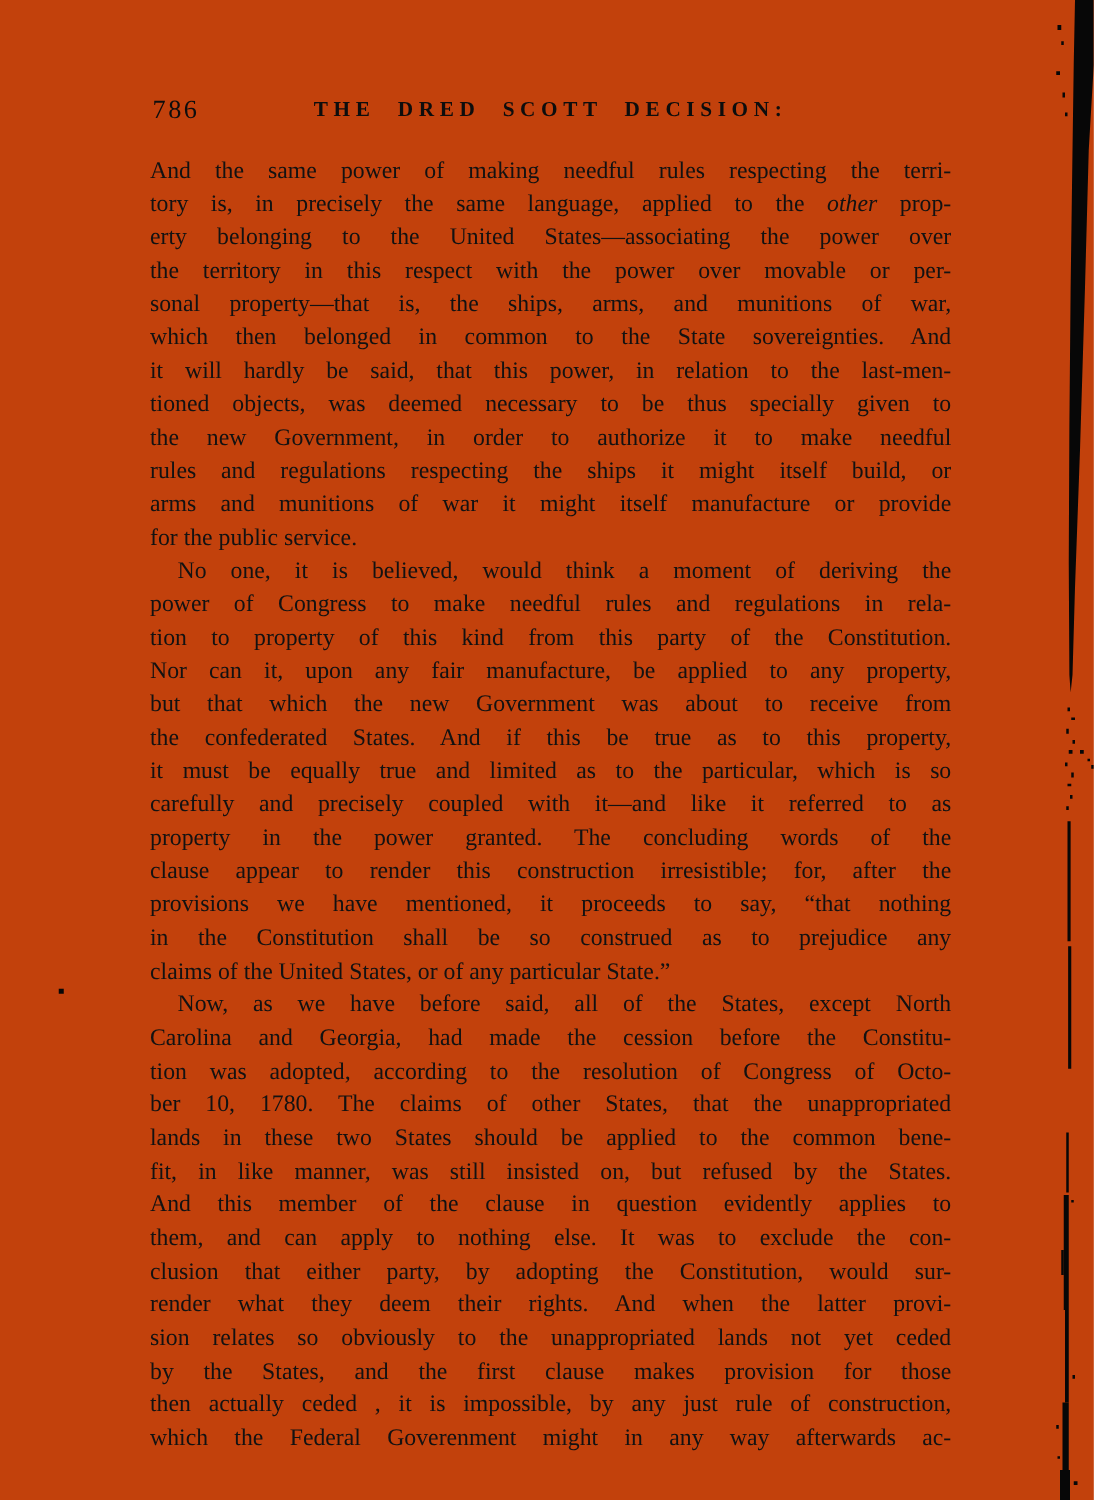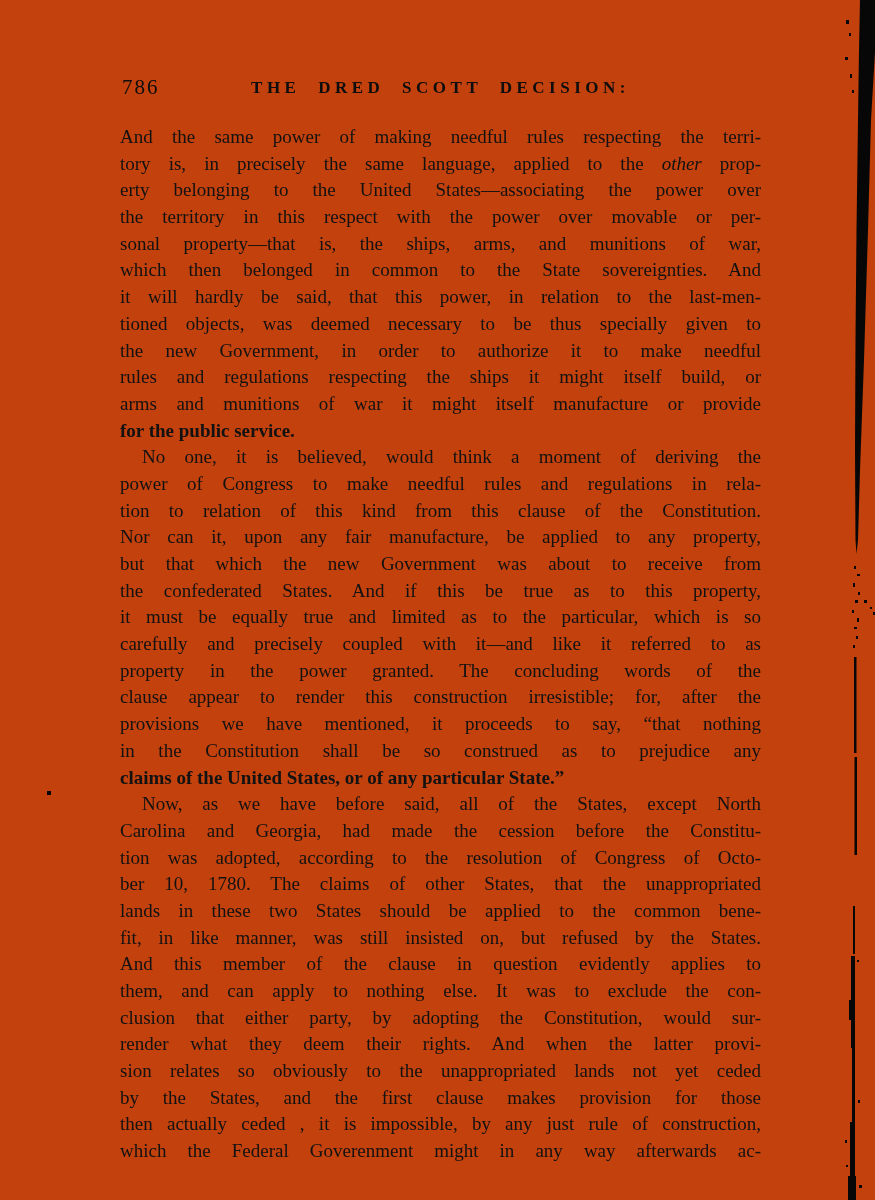--- a/index.html
+++ b/index.html
@@ -38,21 +38,21 @@
     line-height: 26.7px;
     height: 26.7px;
     color: #121212;
     text-align: justify;
     text-align-last: justify;
     text-justify: inter-word;
     overflow: visible;
     white-space: normal;
   }
   .line.indent { text-indent: 22px; }
-  .line.flush { text-align-last: left; font-weight: bold; }
+  .line.flush { text-align-last: left; }
   .line .it { font-style: italic; }
   
   .artifacts { position: absolute; inset: 0; pointer-events: none; }
   .artifacts path, .artifacts rect { fill: #070707; }
 </style>
 </head>
 <body>
 
 <div class="page">
 
@@ -112,21 +112,21 @@
       <div class="line"><span>sonal property—that is, the ships, arms, and munitions of war,</span></div>
       <div class="line"><span>which then belonged in common to the State sovereignties. And</span></div>
       <div class="line"><span>it will hardly be said, that this power, in relation to the last-men-</span></div>
       <div class="line"><span>tioned objects, was deemed necessary to be thus specially given to</span></div>
       <div class="line"><span>the new Government, in order to authorize it to make needful</span></div>
       <div class="line"><span>rules and regulations respecting the ships it might itself build, or</span></div>
       <div class="line"><span>arms and munitions of war it might itself manufacture or provide</span></div>
       <div class="line flush"><span>for the public service.</span></div>
       <div class="line indent"><span>No one, it is believed, would think a moment of deriving the</span></div>
       <div class="line"><span>power of Congress to make needful rules and regulations in rela-</span></div>
-      <div class="line"><span>tion to relation of this kind from this clause of the Constitution.</span></div>
+      <div class="line"><span>tion to property of this kind from this party of the Constitution.</span></div>
       <div class="line"><span>Nor can it, upon any fair manufacture, be applied to any property,</span></div>
       <div class="line"><span>but that which the new Government was about to receive from</span></div>
       <div class="line"><span>the confederated States. And if this be true as to this property,</span></div>
       <div class="line"><span>it must be equally true and limited as to the particular, which is so</span></div>
       <div class="line"><span>carefully and precisely coupled with it—and like it referred to as</span></div>
       <div class="line"><span>property in the power granted. The concluding words of the</span></div>
       <div class="line"><span>clause appear to render this construction irresistible; for, after the</span></div>
       <div class="line"><span>provisions we have mentioned, it proceeds to say, “that nothing</span></div>
       <div class="line"><span>in the Constitution shall be so construed as to prejudice any</span></div>
       <div class="line flush"><span>claims of the United States, or of any particular State.”</span></div>

